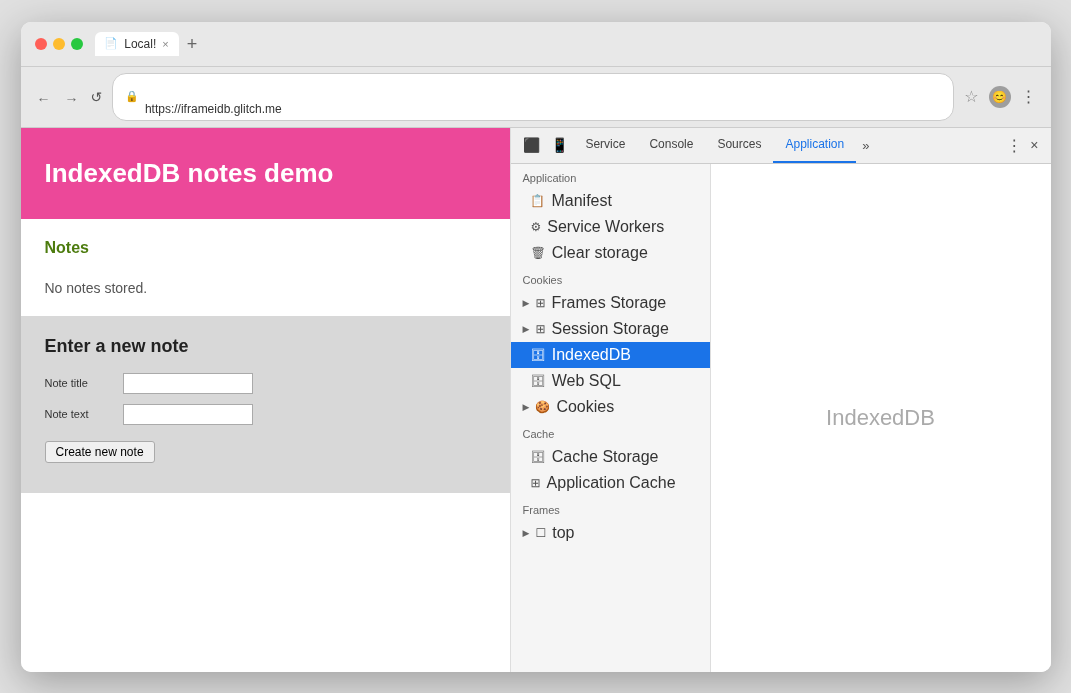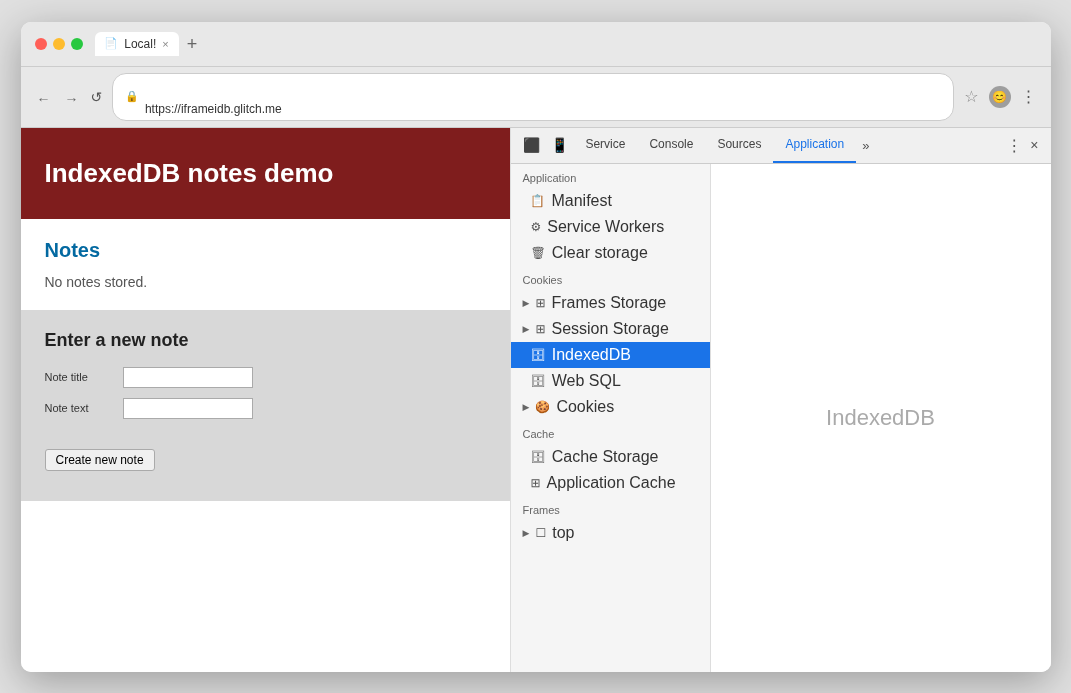--- a/index.html
+++ b/index.html
@@ -133,40 +133,40 @@
 
     
     .webpage-panel {
       width: 490px;
       background: #fff;
       flex-shrink: 0;
       overflow-y: auto;
       border-right: 1px solid #ddd;
     }
     .page-header {
-      background: #7f1d1d;
+      background: #ec4899;
       padding: 30px 24px;
     }
     .page-title {
       color: #fff;
       font-size: 26px;
       font-weight: 700;
     }
     .page-body {
       padding: 0;
     }
     .notes-section {
       padding: 20px 24px;
       background: #fff;
     }
     .notes-heading {
-      font-size: 20px;
+      font-size: 16px;
       font-weight: 700;
-      color: #0369a1;
-      margin-bottom: 12px;
+      color: #4d7c0f;
+      margin-bottom: 23px;
     }
     .no-notes {
       color: #555;
       font-size: 14px;
     }
     .new-note-section {
       background: #d8d8d8;
       padding: 20px 24px 30px;
     }
     .new-note-heading {
@@ -187,21 +187,21 @@
       width: 70px;
     }
     .form-input {
       border: 1px solid #aaa;
       background: #fff;
       padding: 2px 4px;
       font-size: 13px;
       width: 130px;
     }
     .create-btn {
-      margin-top: 20px;
+      margin-top: 6px;
       padding: 3px 10px;
       font-size: 12px;
       background: #f0f0f0;
       border: 1px solid #aaa;
       border-radius: 3px;
       cursor: pointer;
     }
 
     
     .devtools-panel {

